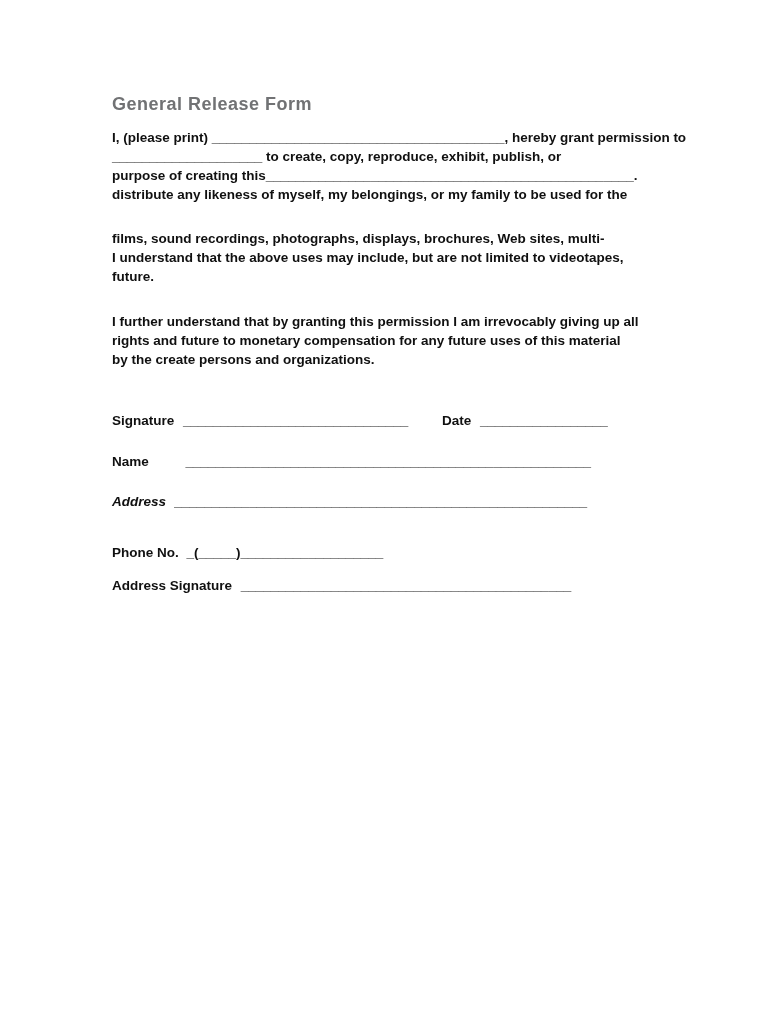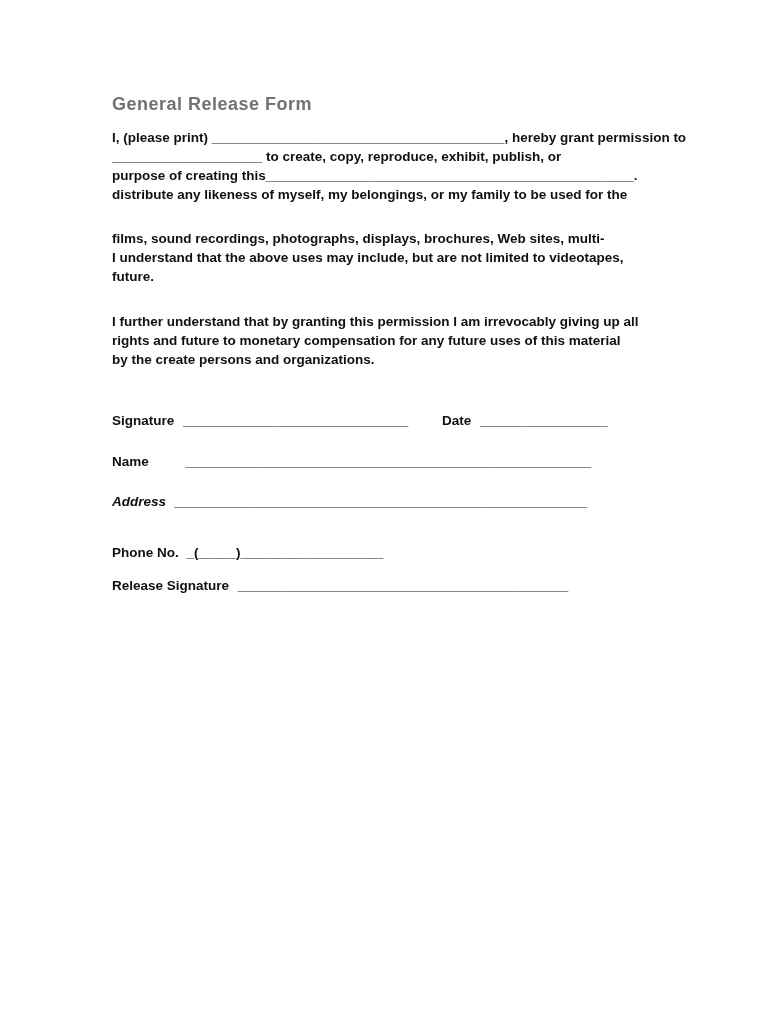--- a/index.html
+++ b/index.html
@@ -97,17 +97,17 @@
     <span class="label">Address</span>
     <span class="blank">_______________________________________________________</span>
   </div>
 
   <div class="row phone-row">
     <span class="label">Phone No.</span>
     <span class="blank">_(_____)___________________</span>
   </div>
 
   <div class="row witness-row">
-    <span class="label">Release Signature</span>
+    <span class="label">Address Signature</span>
     <span class="blank">____________________________________________</span>
   </div>
 
 </div>
 
 </body></html>

